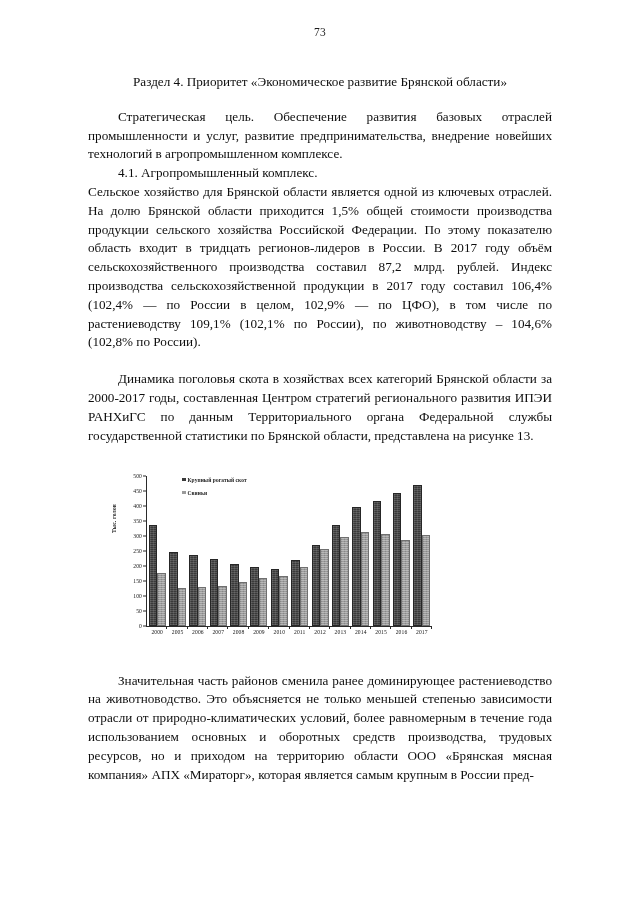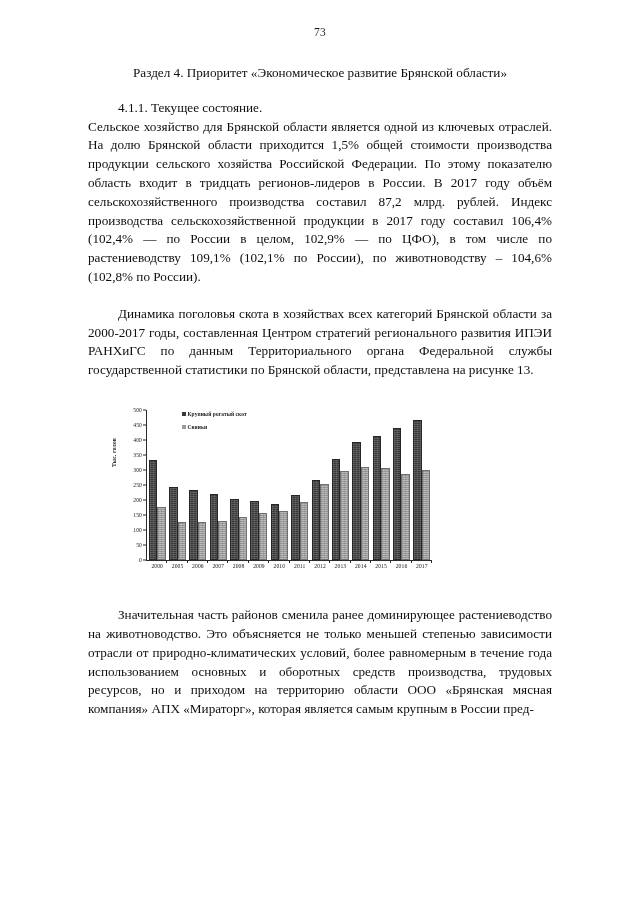--- a/index.html
+++ b/index.html
@@ -27,21 +27,21 @@
     top: 26px;
     left: 0;
     width: 640px;
     text-align: center;
     font-size: 11.5px;
     color: #1a1a1a;
     letter-spacing: 0.2px;
   }
   .content {
     position: absolute;
-    top: 50px;
+    top: 59px;
     left: 88px;
     width: 464px;
   }
   .heading {
     text-align: center;
     font-size: 13.2px;
     line-height: 1.42;
     margin: 14px 0 0 0;
     color: #0e0e0e;
   }
@@ -241,23 +241,24 @@
 <div class="page">
 
   <div class="page-number">73</div>
 
   <div class="content">
 
     <div class="heading">Раздел 4. Приоритет «Экономическое развитие Брянской области»</div>
 
     <div class="gap-lg"></div>
 
-
-
-    <p class="body-text indent">4.1.1. Текущее состояние.</p>
+    <p class="body-text indent">Стратегическая цель. Обеспечение развития базовых отраслей промышленности и услуг, развитие предпринимательства, внедрение новейших технологий в агропромышленном комплексе.</p>
+
+    <p class="body-text indent">4.1. Агропромышленный комплекс.</p>
+
 
     <p class="body-text">Сельское хозяйство для Брянской области является одной из ключевых отраслей. На долю Брянской области приходится 1,5% общей стоимости производства продукции сельского хозяйства Российской Федерации. По этому показателю область входит в тридцать регионов-лидеров в России. В 2017 году объём сельскохозяйственного производства составил 87,2 млрд. рублей. Индекс производства сельскохозяйственной продукции в 2017 году составил 106,4% (102,4% — по России в целом, 102,9% — по ЦФО), в том числе по растениеводству 109,1% (102,1% по России), по животноводству – 104,6% (102,8% по России).</p>
 
     <div class="gap-sm"></div>
 
 
     <div class="gap-sm"></div>
 
     <p class="body-text indent">Динамика поголовья скота в хозяйствах всех категорий Брянской области за 2000-2017 годы, составленная Центром стратегий регионального развития ИПЭИ РАНХиГС по данным Территориального органа Федеральной службы государственной статистики по Брянской области, представлена на рисунке 13.</p>
 

